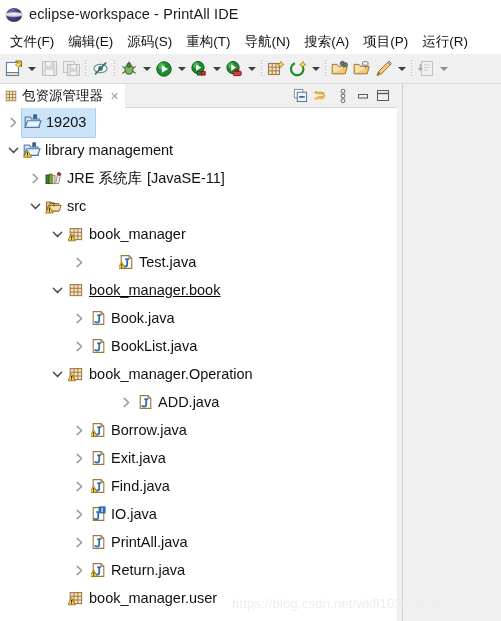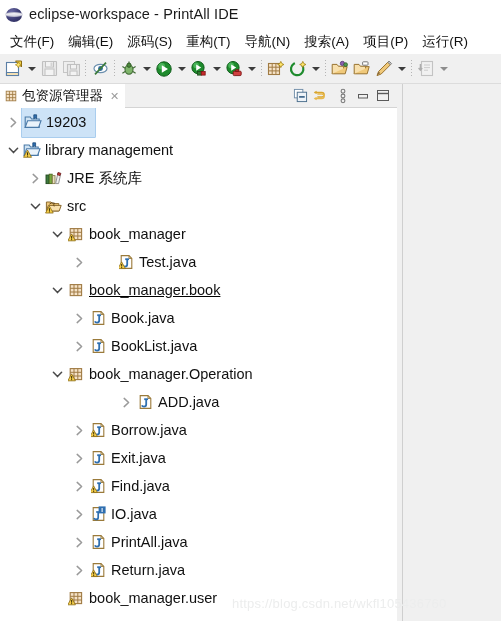--- a/index.html
+++ b/index.html
@@ -500,20 +500,21 @@
               <div class="row-icon">
                 <svg width="18" height="16" viewBox="0 0 18 16">
                   <rect x="1.0" y="5.0" width="3.0" height="8.6" fill="#3f7a3f" stroke="#23491f" stroke-width="0.9"></rect>
                   <rect x="4.2" y="4.2" width="3.0" height="9.4" fill="#7aa83f" stroke="#4a6a20" stroke-width="0.9"></rect>
                   <rect x="7.4" y="5.6" width="2.6" height="8.0" fill="#e8e0c0" stroke="#8a8050" stroke-width="0.9"></rect>
                   <path d="M10.6 13.6 L13.0 2.6 L15.8 3.4 L13.6 13.6 Z" fill="#f0f0f0" stroke="#8a8a8a" stroke-width="0.9"></path>
                   <path d="M13.0 2.6 L15.8 3.4 L15.0 5.6 L12.4 4.8 Z" fill="#c23a3a" stroke="#7a1f1f" stroke-width="0.8"></path>
                 </svg>
               </div>
               <div class="row-label">JRE 系统库 </div>
+              <div class="row-label muted" style="padding-left: 0px;">[JavaSE-11]</div>
             </div>
           </div>
           <div class="row" style="padding-left: 26px;">
             <div class="twisty">
               <svg width="11" height="9" viewBox="0 0 11 9">
                 <path d="M1.4 2.2 L5.5 6.6 L9.6 2.2" fill="none" stroke="#4a4a4a" stroke-width="1.5" stroke-linecap="round" stroke-linejoin="round"></path>
               </svg>
             </div>
             <div class="sel-wrap">
               <div class="row-icon">

